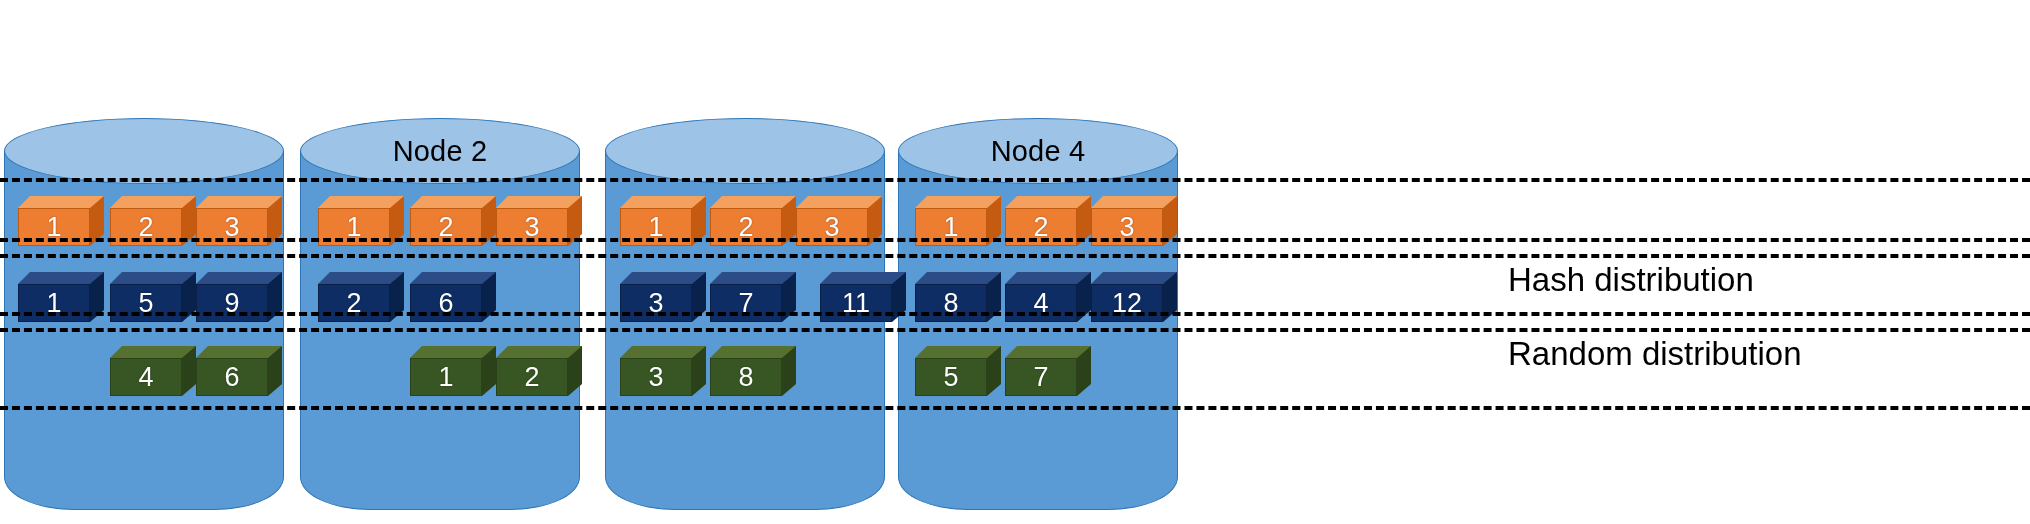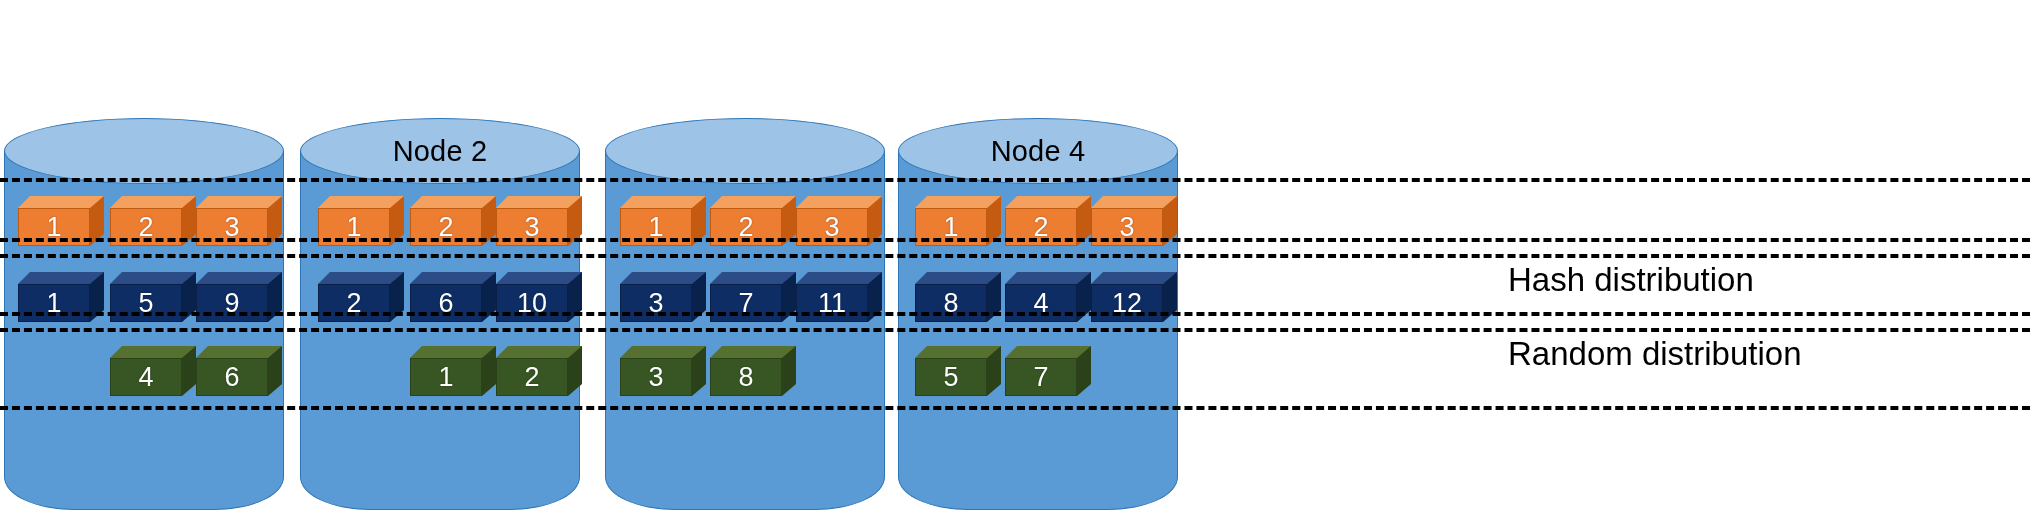--- a/index.html
+++ b/index.html
@@ -243,43 +243,36 @@
           <div class="bx-front">2</div>
         </div>
     </div>
     <div class="slot" style="left:410px;">
       <div class="box3d">
           <div class="bx-side bx-side-shape" style="clip-path:polygon(0 0,100% -12px,100% 38px,0 50px);"></div>
           <div class="bx-top bx-top-shape" style="clip-path:polygon(12px 0,86px 0,72px 12px,0 12px);width:86px;"></div>
           <div class="bx-front">6</div>
         </div>
     </div>
-    <div class="slot" style="left:496px;">
-      <div class="box3d">
-          <div class="bx-side bx-side-shape" style="clip-path:polygon(0 0,100% -12px,100% 38px,0 50px);"></div>
-          <div class="bx-top bx-top-shape" style="clip-path:polygon(12px 0,86px 0,72px 12px,0 12px);width:86px;"></div>
-          <div class="bx-front">10</div>
-        </div>
-    </div>
 
     <div class="slot" style="left:620px;">
       <div class="box3d">
           <div class="bx-side bx-side-shape" style="clip-path:polygon(0 0,100% -12px,100% 38px,0 50px);"></div>
           <div class="bx-top bx-top-shape" style="clip-path:polygon(12px 0,86px 0,72px 12px,0 12px);width:86px;"></div>
           <div class="bx-front">3</div>
         </div>
     </div>
     <div class="slot" style="left:710px;">
       <div class="box3d">
           <div class="bx-side bx-side-shape" style="clip-path:polygon(0 0,100% -12px,100% 38px,0 50px);"></div>
           <div class="bx-top bx-top-shape" style="clip-path:polygon(12px 0,86px 0,72px 12px,0 12px);width:86px;"></div>
           <div class="bx-front">7</div>
         </div>
     </div>
-    <div class="slot" style="left:796px;">
+    <div class="slot" style="left:820px;">
       <div class="box3d">
           <div class="bx-side bx-side-shape" style="clip-path:polygon(0 0,100% -12px,100% 38px,0 50px);"></div>
           <div class="bx-top bx-top-shape" style="clip-path:polygon(12px 0,86px 0,72px 12px,0 12px);width:86px;"></div>
           <div class="bx-front">11</div>
         </div>
     </div>
 
     <div class="slot" style="left:915px;">
       <div class="box3d">
           <div class="bx-side bx-side-shape" style="clip-path:polygon(0 0,100% -12px,100% 38px,0 50px);"></div>

